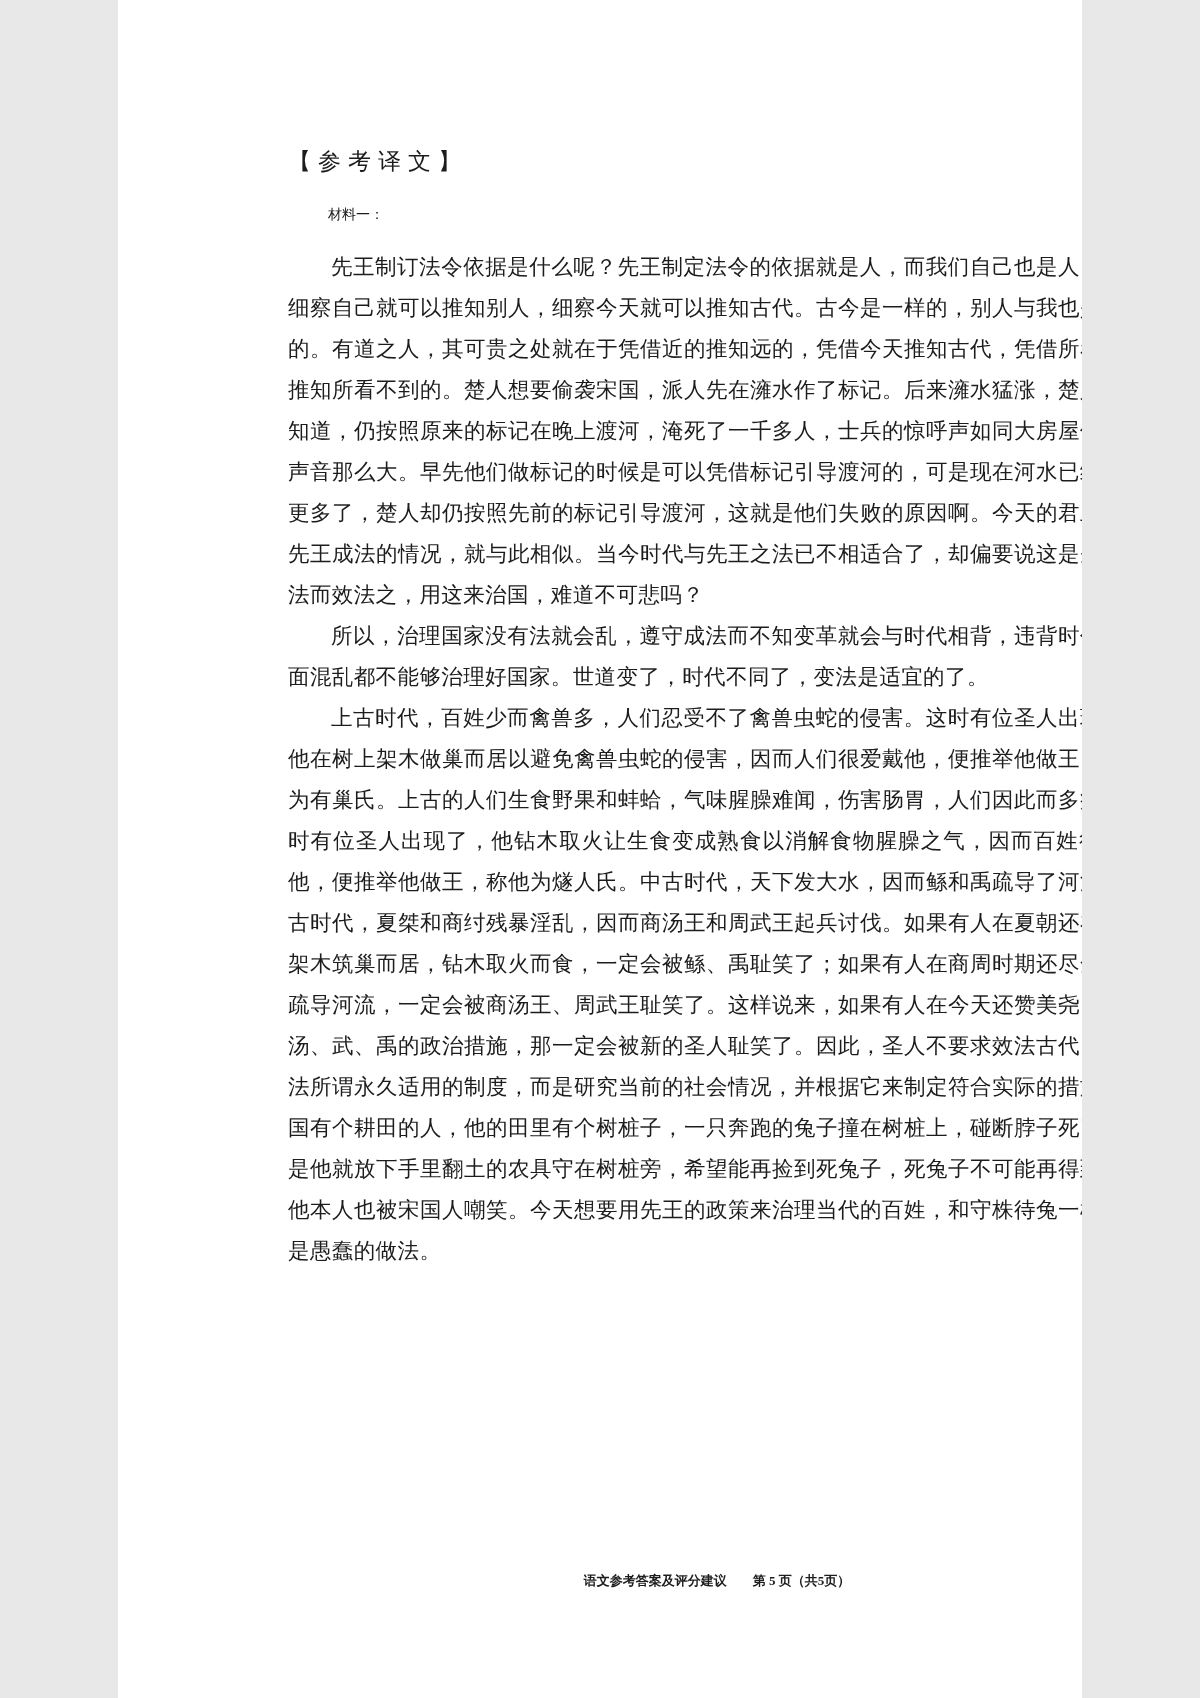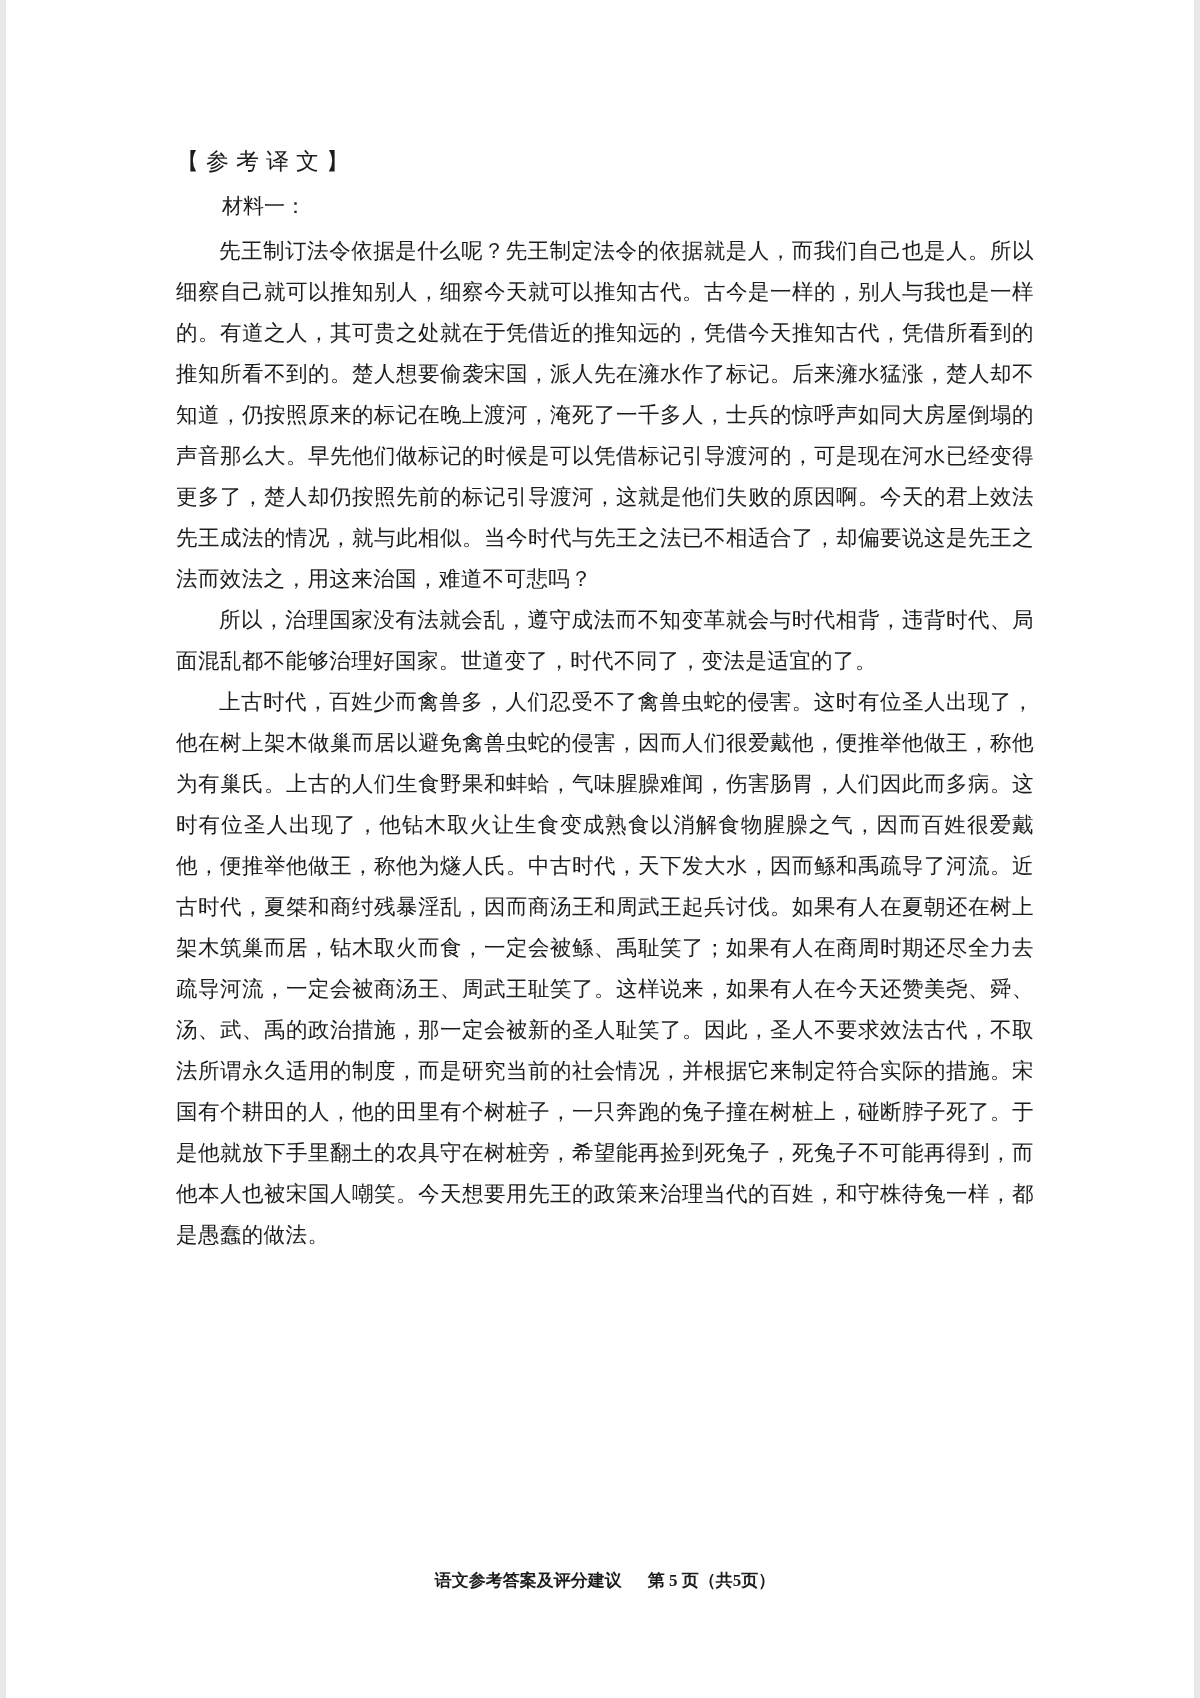--- a/index.html
+++ b/index.html
@@ -2,21 +2,21 @@
 <html lang="zh"><head>
 <meta charset="utf-8">
 <style>
   html, body {
     margin: 0;
     padding: 0;
     background: #e8e8e8;
   }
   .page {
     position: relative;
-    width: 1188px;
+    width: 964px;
     height: 1698px;
     margin: 0 auto;
     background: #ffffff;
     font-family: "Liberation Serif", "DejaVu Serif", serif;
     color: #1c1c1c;
     overflow: hidden;
   }
   .content {
     position: absolute;
     top: 141px;
@@ -25,41 +25,41 @@
   }
   .heading {
     margin: 0;
     font-size: 23px;
     font-weight: normal;
     line-height: 41px;
     letter-spacing: 7px;
     white-space: nowrap;
   }
   .material-label {
-    margin: 4px;
-    font-size: 21px;
+    margin: 12px;
+    font-size: 14px;
     line-height: 41px;
     text-indent: 2em;
   }
   .para {
     margin: 0;
     font-size: 21.5px;
     line-height: 41px;
     text-indent: 2em;
     text-align: justify;
     text-justify: inter-ideograph;
     letter-spacing: 0.4px;
   }
   .footer {
     position: absolute;
     top: 1566px;
     left: 170px;
     width: 858px;
     text-align: center;
-    font-size: 17px;
+    font-size: 13px;
     font-weight: bold;
     line-height: 30px;
     white-space: nowrap;
   }
   .footer .doc-title {
     margin-right: 26px;
   }
 </style>
 </head>
 <body>

